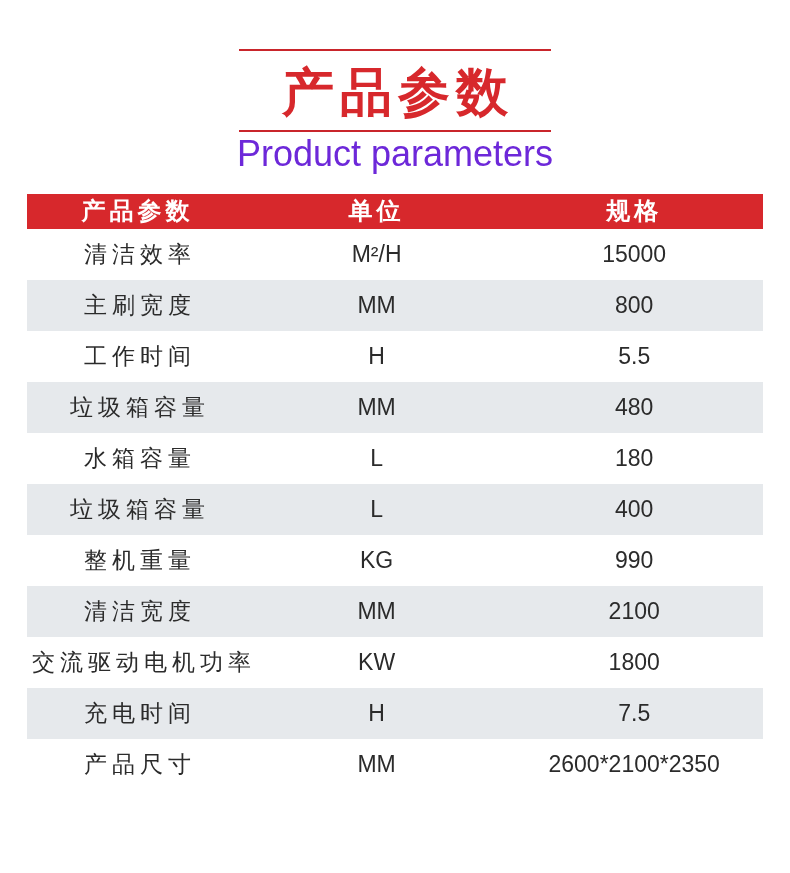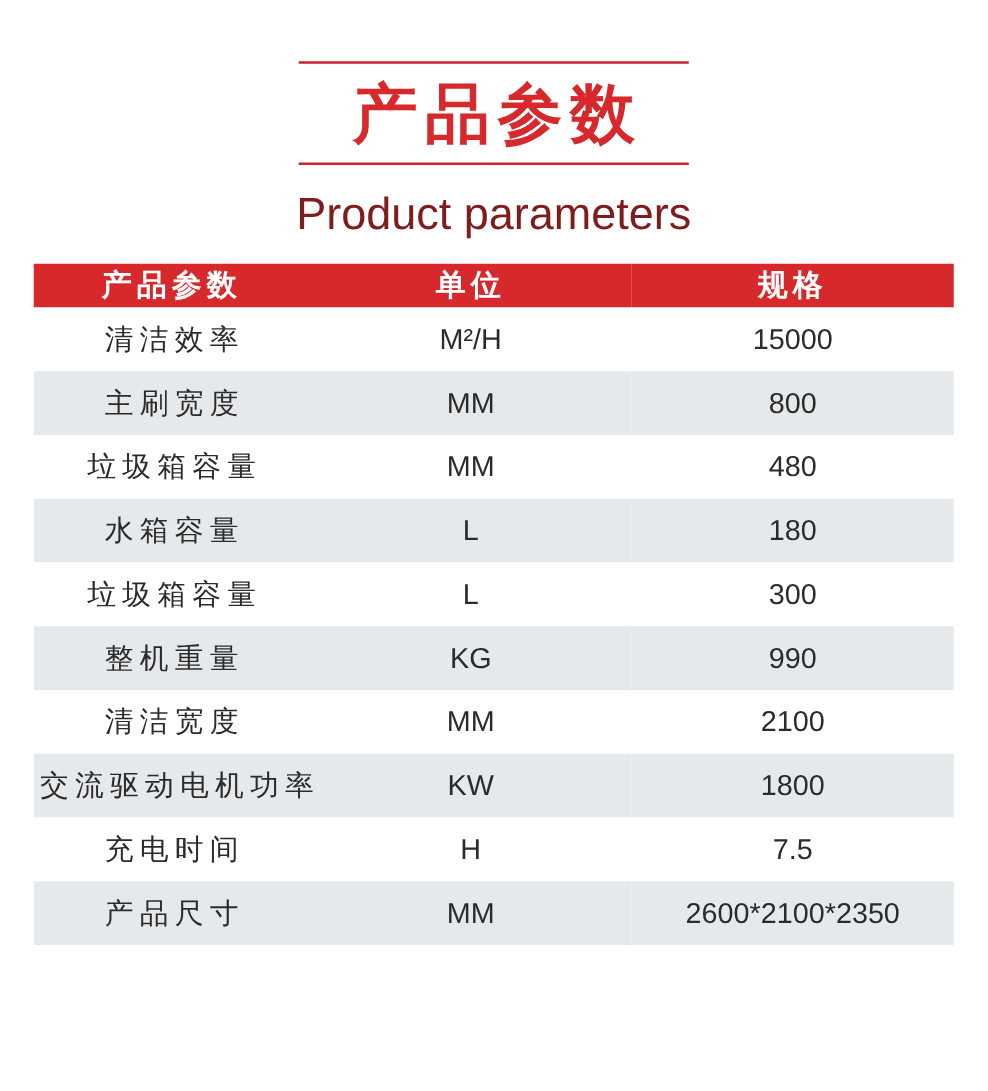--- a/index.html
+++ b/index.html
@@ -32,22 +32,22 @@
     font-weight: 700;
     color: #d7282c;
     letter-spacing: 6px;
     margin-top: 15px;
     margin-bottom: 12px;
     text-indent: 6px; 
   }
   .title-en {
     font-size: 36px;
     line-height: 1.05;
-    color: #7f1d1d;
-    margin-top: 20px;
+    color: #6d28d9;
+    margin-top: 3px;
   }
   table.params {
     width: 736px;
     margin: 21px auto 0 auto;
     border-collapse: collapse;
     table-layout: fixed;
   }
   col.c1 { width: 30%; }
   col.c2 { width: 35%; }
   col.c3 { width: 35%; }
@@ -102,33 +102,38 @@
         <td class="zh">清洁效率</td>
         <td>M²/H</td>
         <td>15000</td>
       </tr>
       <tr>
         <td class="zh">主刷宽度</td>
         <td>MM</td>
         <td>800</td>
       </tr>
       <tr>
+        <td class="zh">工作时间</td>
+        <td>H</td>
+        <td>5.5</td>
+      </tr>
+      <tr>
         <td class="zh">垃圾箱容量</td>
         <td>MM</td>
         <td>480</td>
       </tr>
       <tr>
         <td class="zh">水箱容量</td>
         <td>L</td>
         <td>180</td>
       </tr>
       <tr>
         <td class="zh">垃圾箱容量</td>
         <td>L</td>
-        <td>300</td>
+        <td>400</td>
       </tr>
       <tr>
         <td class="zh">整机重量</td>
         <td>KG</td>
         <td>990</td>
       </tr>
       <tr>
         <td class="zh">清洁宽度</td>
         <td>MM</td>
         <td>2100</td>

